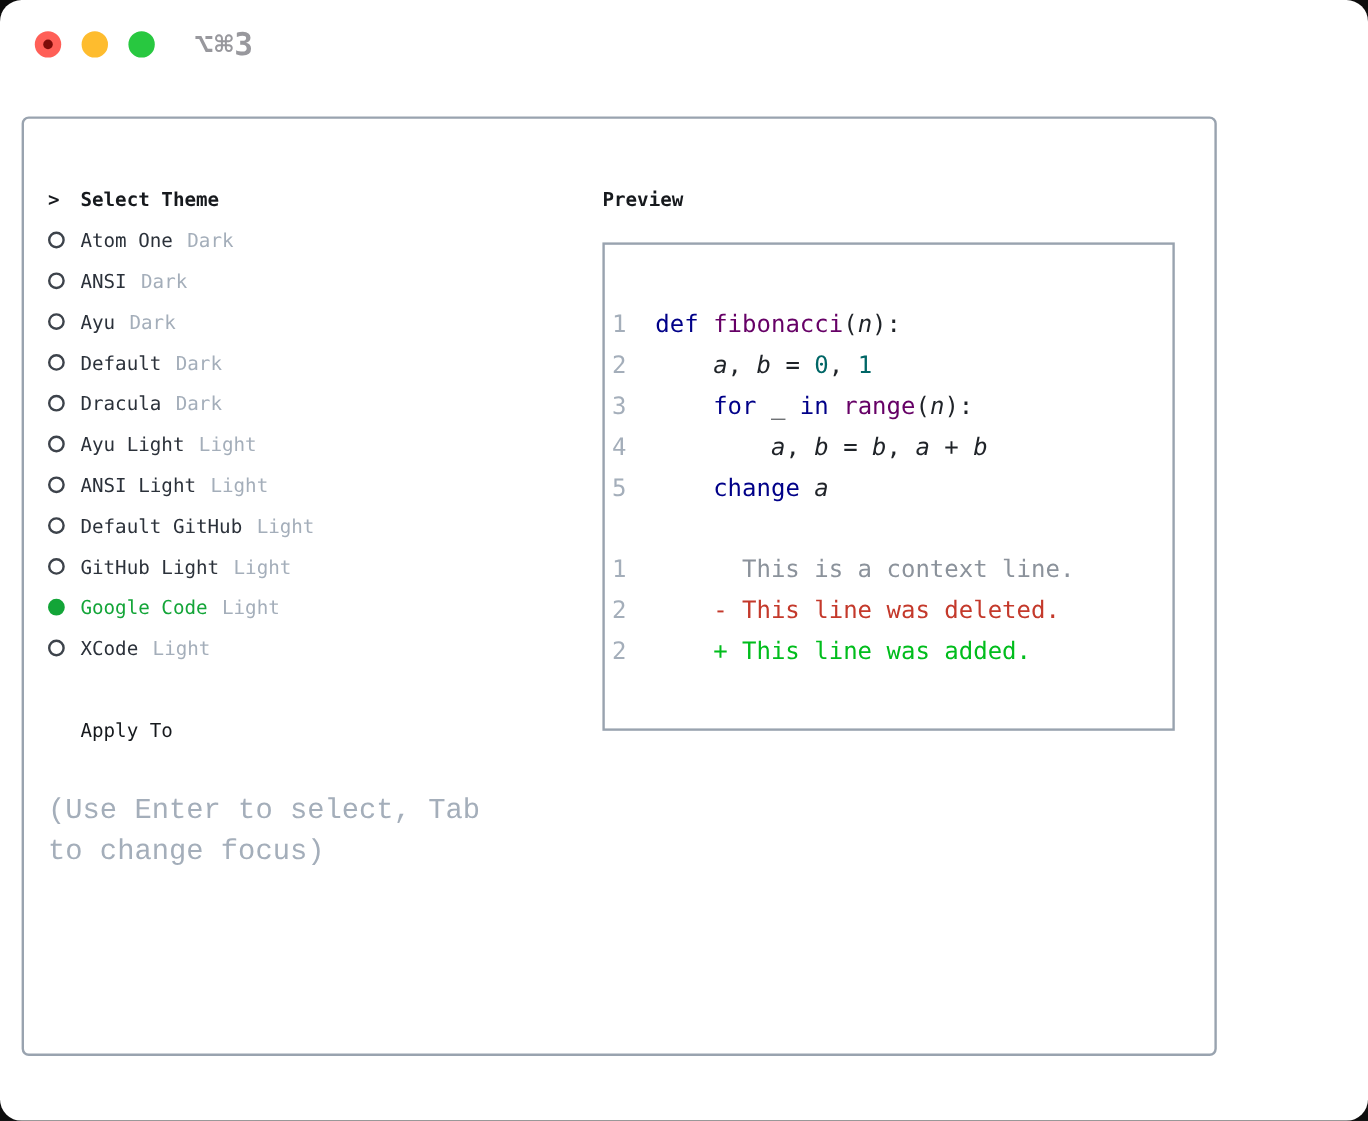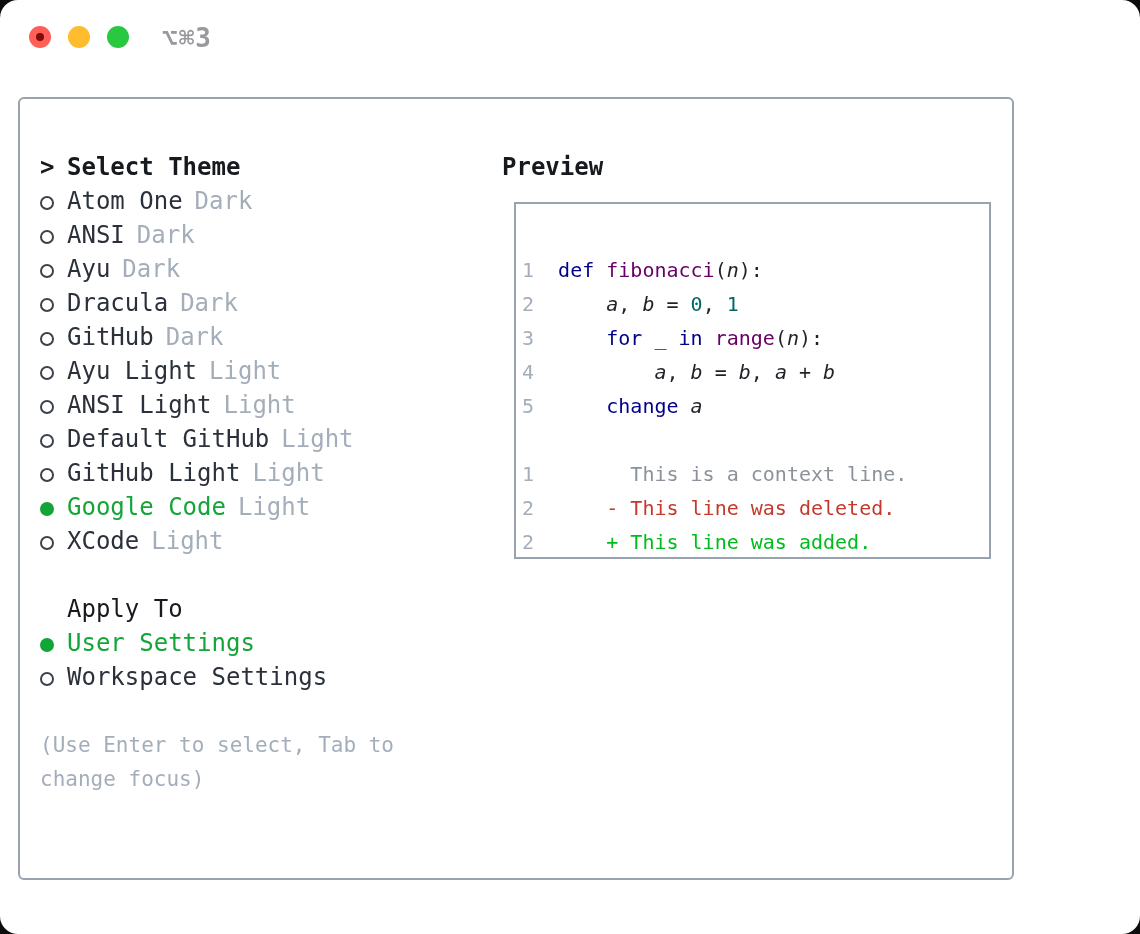--- a/index.html
+++ b/index.html
@@ -19,42 +19,42 @@
   .tl.green  { left:107px; background:var(--tl_green); }
   .tl .dot { position:absolute; left:7px; top:7px; width:8px; height:8px; border-radius:50%; background:var(--tl_red_dot); }
   .shortcut { position:absolute; left:162px; top:23px; font-size:26px; font-weight:bold; color:var(--shortcut); letter-spacing:1px; }
 
   
   .panel {
     position:absolute; left:18px; top:97px; width:996px; height:783px;
     border:2px solid var(--border); border-radius:6px; background:#fff;
   }
 
-  .row { height:34px; line-height:34px; font-size:24px; white-space:nowrap; }
+  .row { height:34px; line-height:34px; font-size:16px; white-space:nowrap; }
   .marker { display:inline-block; width:27px; }
   .prompt { font-weight:bold; color:var(--title); }
   .title { font-weight:bold; color:var(--title); }
   .subtitle { color:var(--title); }
   .label { color:var(--text); }
   .variant { color:var(--muted); margin-left:12px; }
   .radio {
     display:inline-block; width:14px; height:14px; border-radius:50%;
     border:2px solid var(--radio_outline); vertical-align:-1px; background:transparent;
   }
   .option.selected .radio { background:var(--green); border-color:var(--green); }
   .option.selected .label { color:var(--green); }
   .blank { height:34px; }
 
   .left { position:absolute; left:20px; top:51px; }
-  .hint { max-width:382px; font-size:21px; line-height:34px; color:var(--muted); white-space:normal; }
+  .hint { max-width:382px; font-size:24px; line-height:34px; color:var(--muted); white-space:normal;font-family:Liberation Mono, monospace; }
 
   
   .right { position:absolute; left:482px; top:51px; }
   .preview-box {
-    margin-left:12px; margin-top:18px; width:477px; height:357px;
+    margin-left:0; margin-top:18px; width:477px; height:407px;
     border:2px solid var(--border); background:#fff;
     padding:49px 0 0 6px; overflow:hidden;
   }
   .code-line { height:34px; line-height:34px; font-size:20px; white-space:pre; color:var(--plain); }
   .ln { display:inline-block; width:1ch; margin-right:2ch; color:var(--muted); }
   .tk-k { color:var(--keyword); }
   .tk-f { color:var(--func); }
   .tk-l { color:var(--literal); }
   .tk-v { color:var(--plain); font-style:italic; }
   .tk-p { color:var(--plain); }
@@ -87,24 +87,24 @@
           <div class="row option">
     <span class="marker"><span class="radio"></span></span><span class="label">Atom One</span><span class="variant">Dark</span>
   </div>
           <div class="row option">
     <span class="marker"><span class="radio"></span></span><span class="label">ANSI</span><span class="variant">Dark</span>
   </div>
           <div class="row option">
     <span class="marker"><span class="radio"></span></span><span class="label">Ayu</span><span class="variant">Dark</span>
   </div>
           <div class="row option">
-    <span class="marker"><span class="radio"></span></span><span class="label">Dracula</span><span class="variant">Dark</span>
+    <span class="marker"><span class="radio"></span></span><span class="label">Default</span><span class="variant">Dark</span>
   </div>
           <div class="row option">
-    <span class="marker"><span class="radio"></span></span><span class="label">GitHub</span><span class="variant">Dark</span>
+    <span class="marker"><span class="radio"></span></span><span class="label">Dracula</span><span class="variant">Dark</span>
   </div>
           <div class="row option">
     <span class="marker"><span class="radio"></span></span><span class="label">Ayu Light</span><span class="variant">Light</span>
   </div>
           <div class="row option">
     <span class="marker"><span class="radio"></span></span><span class="label">ANSI Light</span><span class="variant">Light</span>
   </div>
           <div class="row option">
     <span class="marker"><span class="radio"></span></span><span class="label">Default GitHub</span><span class="variant">Light</span>
   </div>
@@ -118,28 +118,20 @@
     <span class="marker"><span class="radio"></span></span><span class="label">XCode</span><span class="variant">Light</span>
   </div>
         </div>
 
       <div class="row blank"></div>
 
       <div class="row">
         <span class="marker"></span><span class="subtitle">Apply To</span>
       </div>
 
-      <div id="apply-to-list">
-          <div class="row option selected">
-    <span class="marker"><span class="radio"></span></span><span class="label">User Settings</span><span class="variant"></span>
-  </div>
-          <div class="row option">
-    <span class="marker"><span class="radio"></span></span><span class="label">Workspace Settings</span><span class="variant"></span>
-  </div>
-        </div>
 
       <div class="row blank"></div>
 
       <div class="hint">(Use Enter to select, Tab to change focus)</div>
     </div>
 
     <div class="right">
       <div class="row">
         <span class="title">Preview</span>
       </div>

